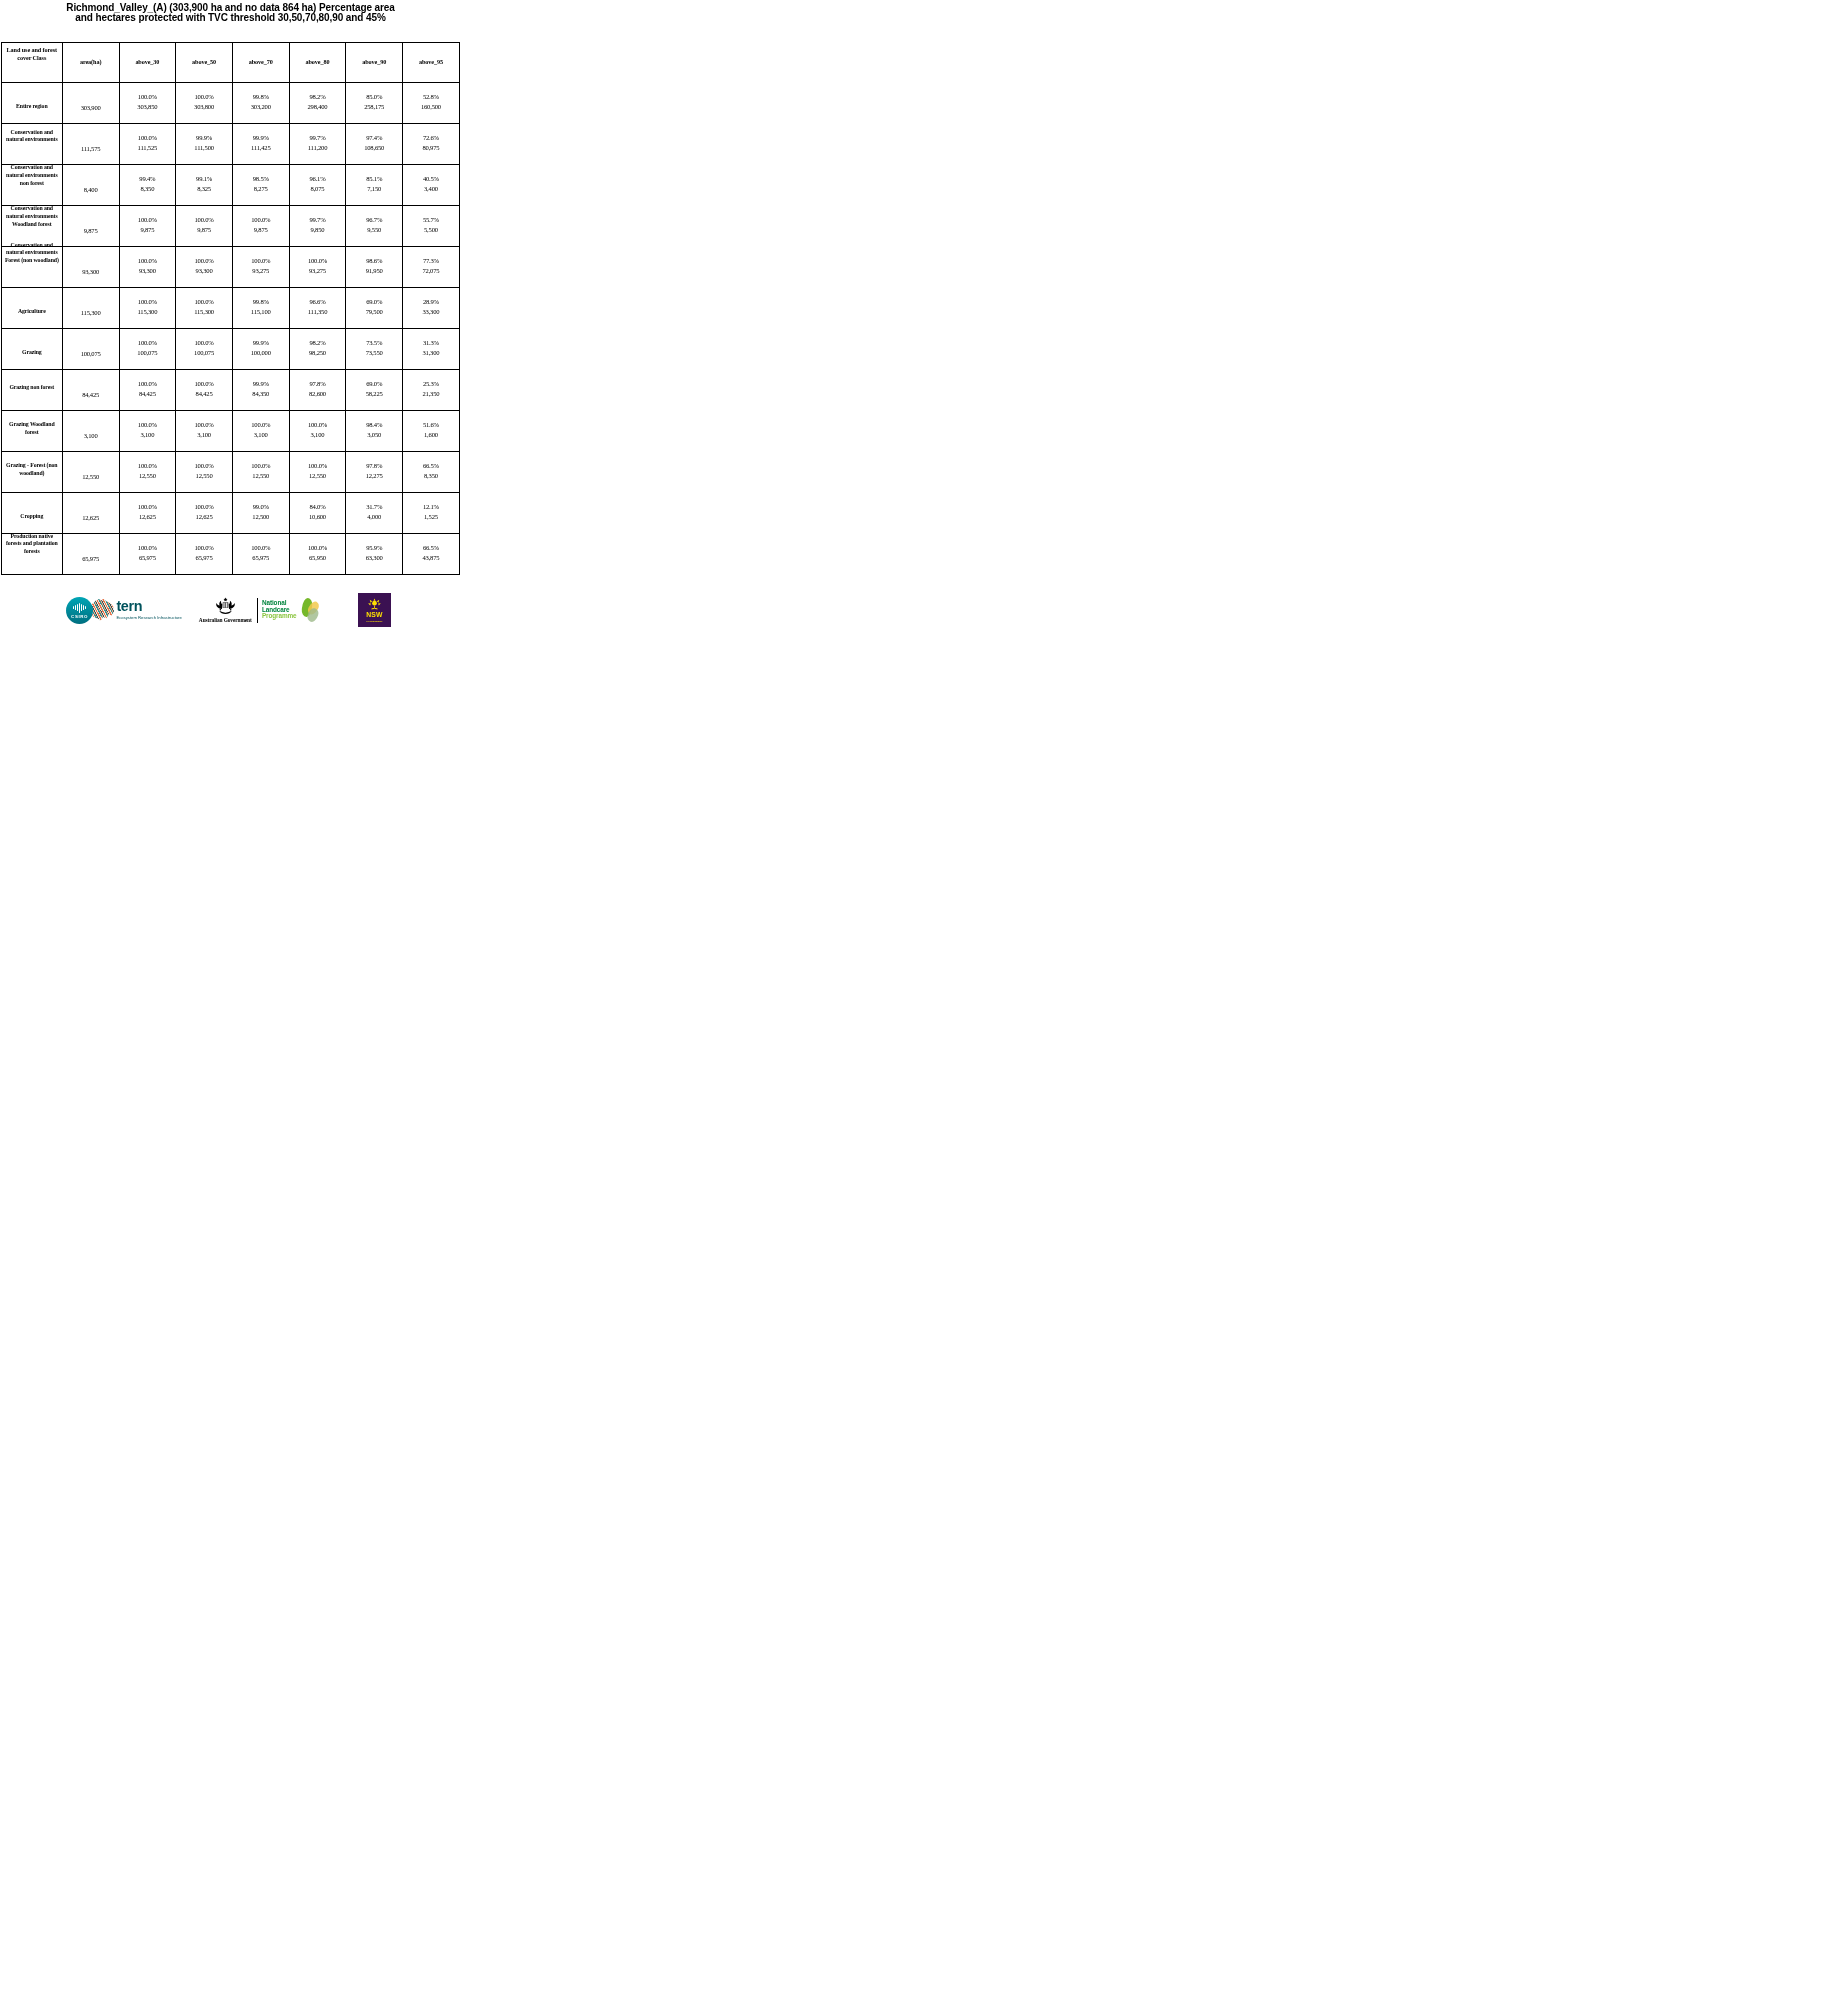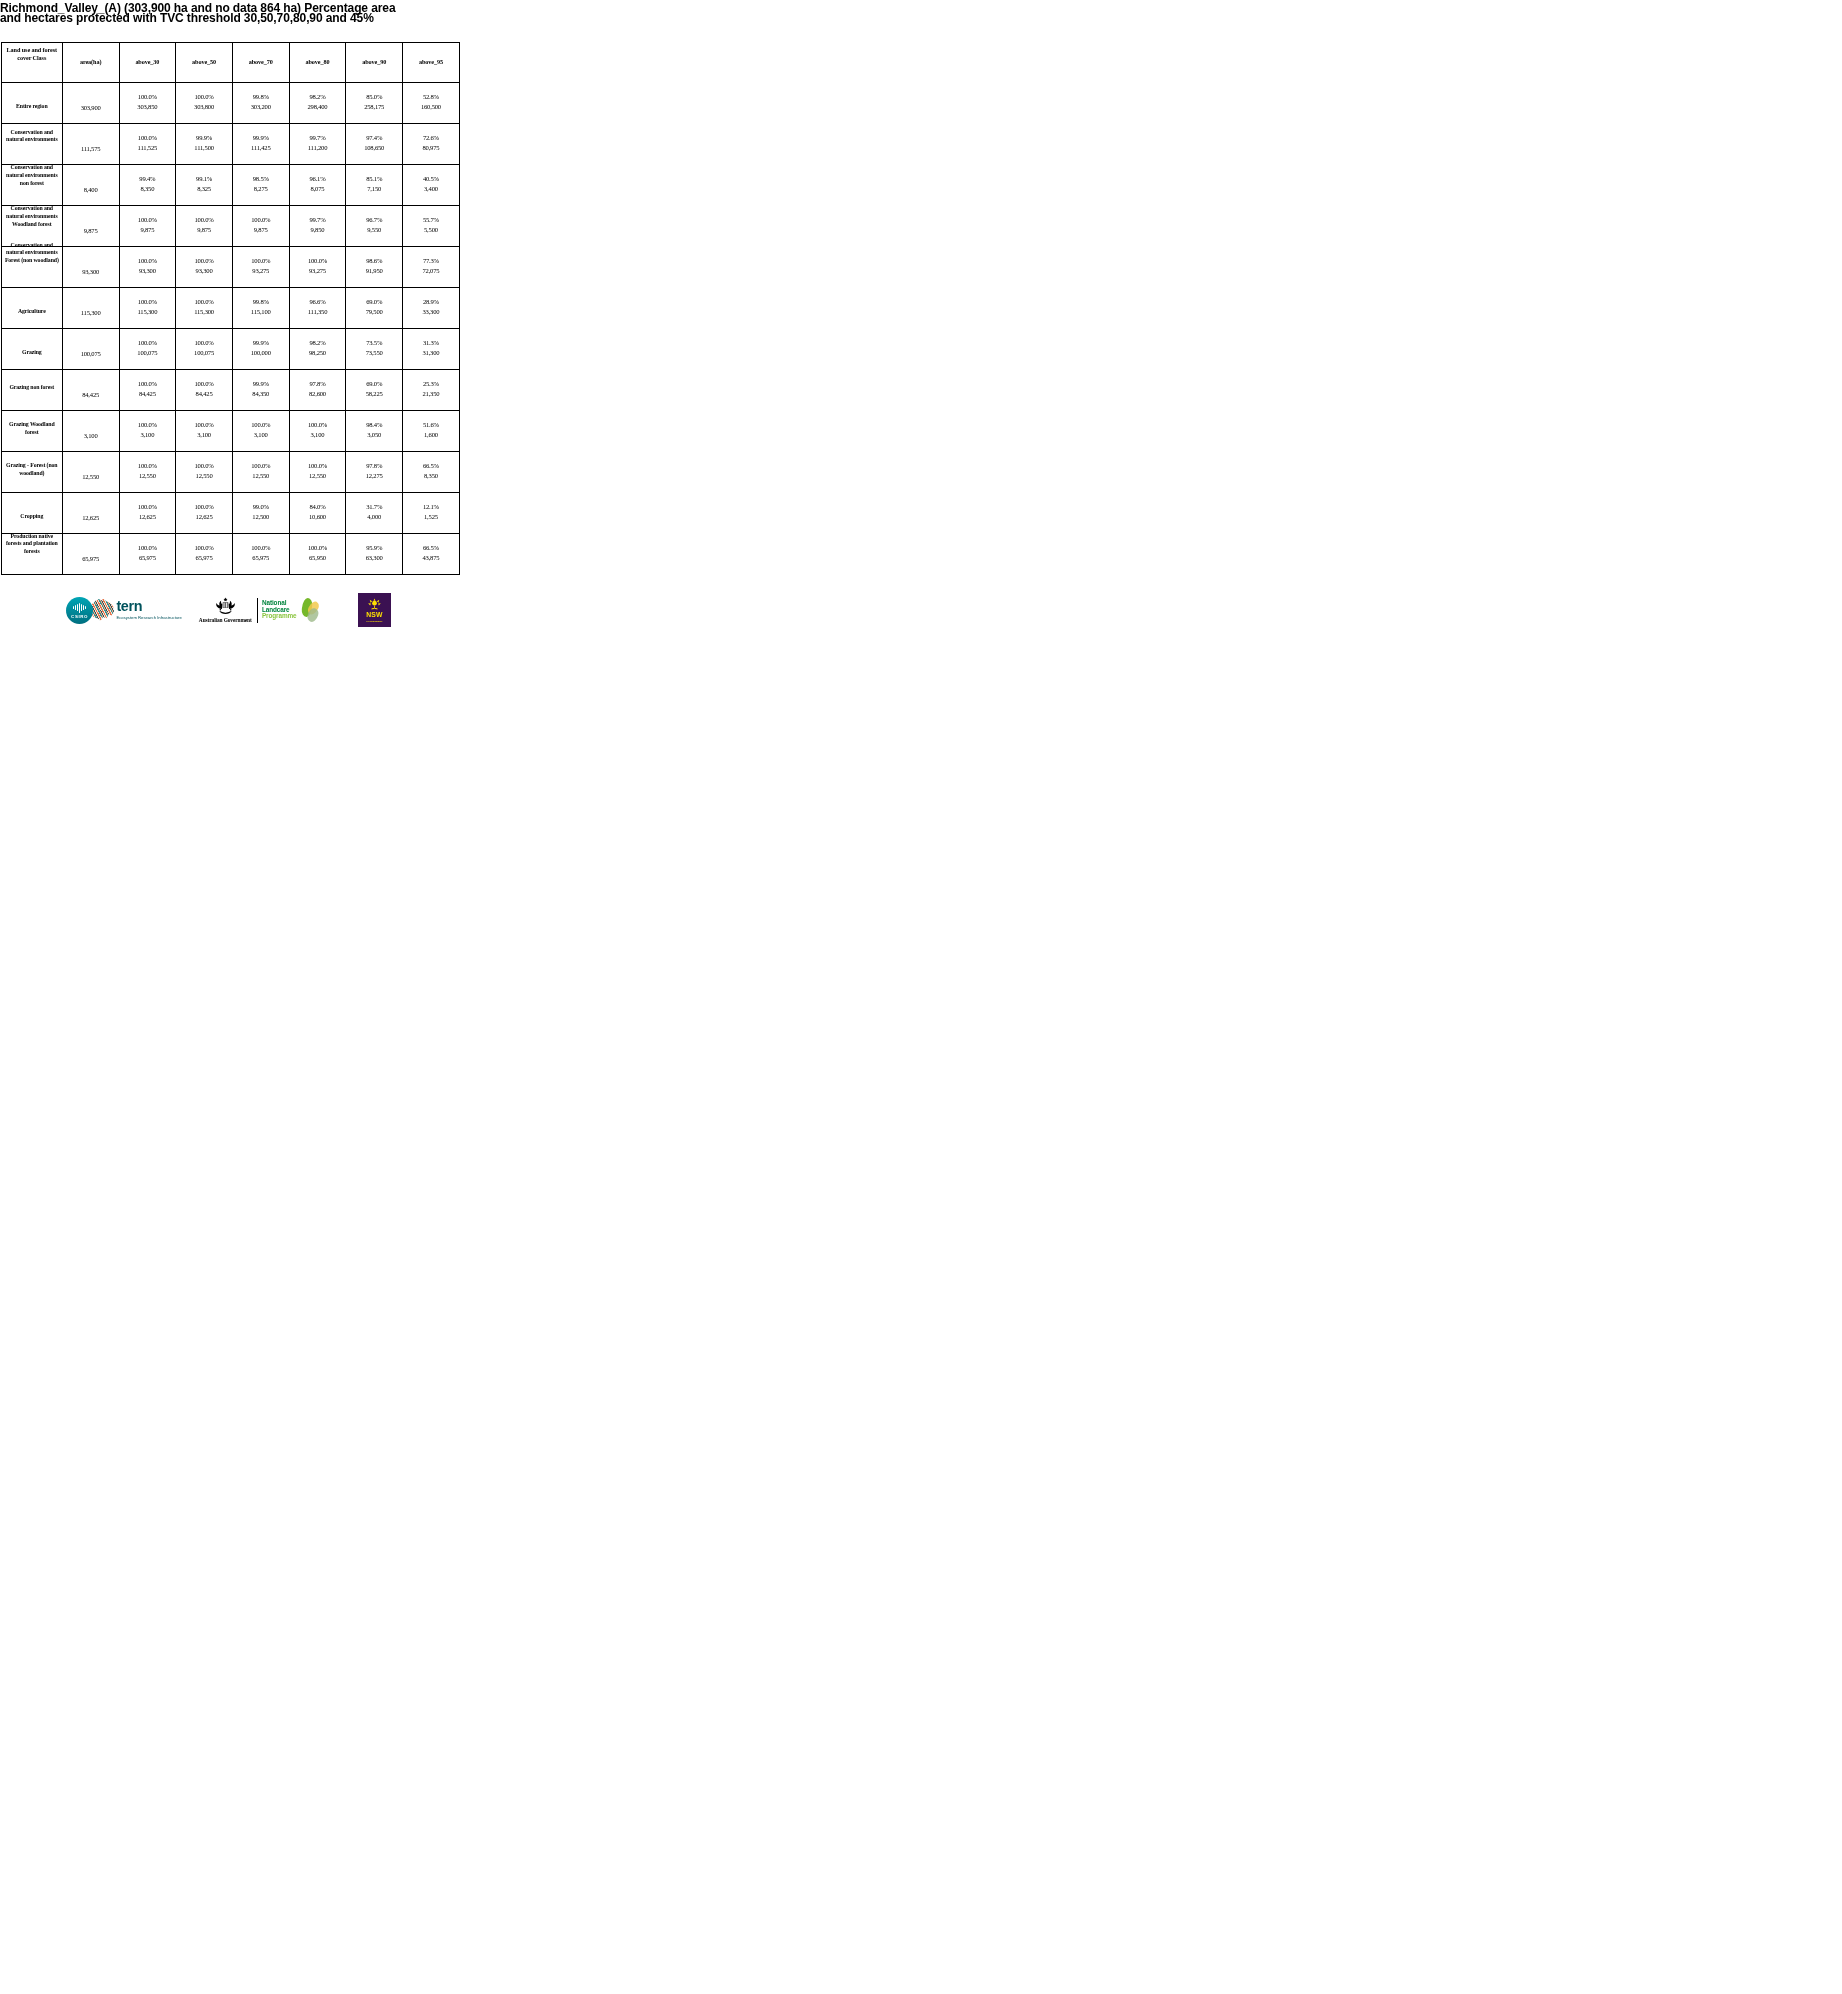--- a/index.html
+++ b/index.html
@@ -2,23 +2,23 @@
 <html style="--csiro-teal: #00a5b5; --csiro-teal-dark: #006f80; --tern-teal: #00525c; --tern-orange: #e4764f; --tern-stripe-teal: #3a8f8f; --landcare-green: #00843d; --landcare-light: #8bc53f; --landcare-leaf: #76b82a; --landcare-yellow: #f2c94c; --landcare-sage: #9db98a; --nsw-purple: #3b1152; --waratah-yellow: #ffe100;font-size:6.4px"><head>
 <meta charset="utf-8">
 <style>
   html,body{margin:0;padding:0;background:#fff;}
   body{
     width:461px;height:630px;position:relative;
     font-family:"Liberation Serif",serif;color:#000;overflow:hidden;
   }
   
   .title{
-    padding-top:3.2px;text-align:left;
+    padding-top:3.2px;text-align:center;
     font-family:"Liberation Sans",sans-serif;font-weight:bold;
-    font-size:12px;line-height:10px;letter-spacing:-0.1px;
+    font-size:10px;line-height:10px;letter-spacing:-0.1px;
   }
   
   table.tvc{
     border-collapse:collapse;table-layout:fixed;
     width:459px;margin:18.4px 0.8px 0 0.8px;
   }
   table.tvc{border:0.6px solid #000;border-top:1px solid #000;border-bottom:1.2px solid #000;}
   .tvc th,.tvc td{border-left:0.5px solid #000;vertical-align:middle;padding:0;}
   .tvc th:first-child,.tvc td:first-child{border-left:none;}
   .tvc thead tr{height:40px;}

